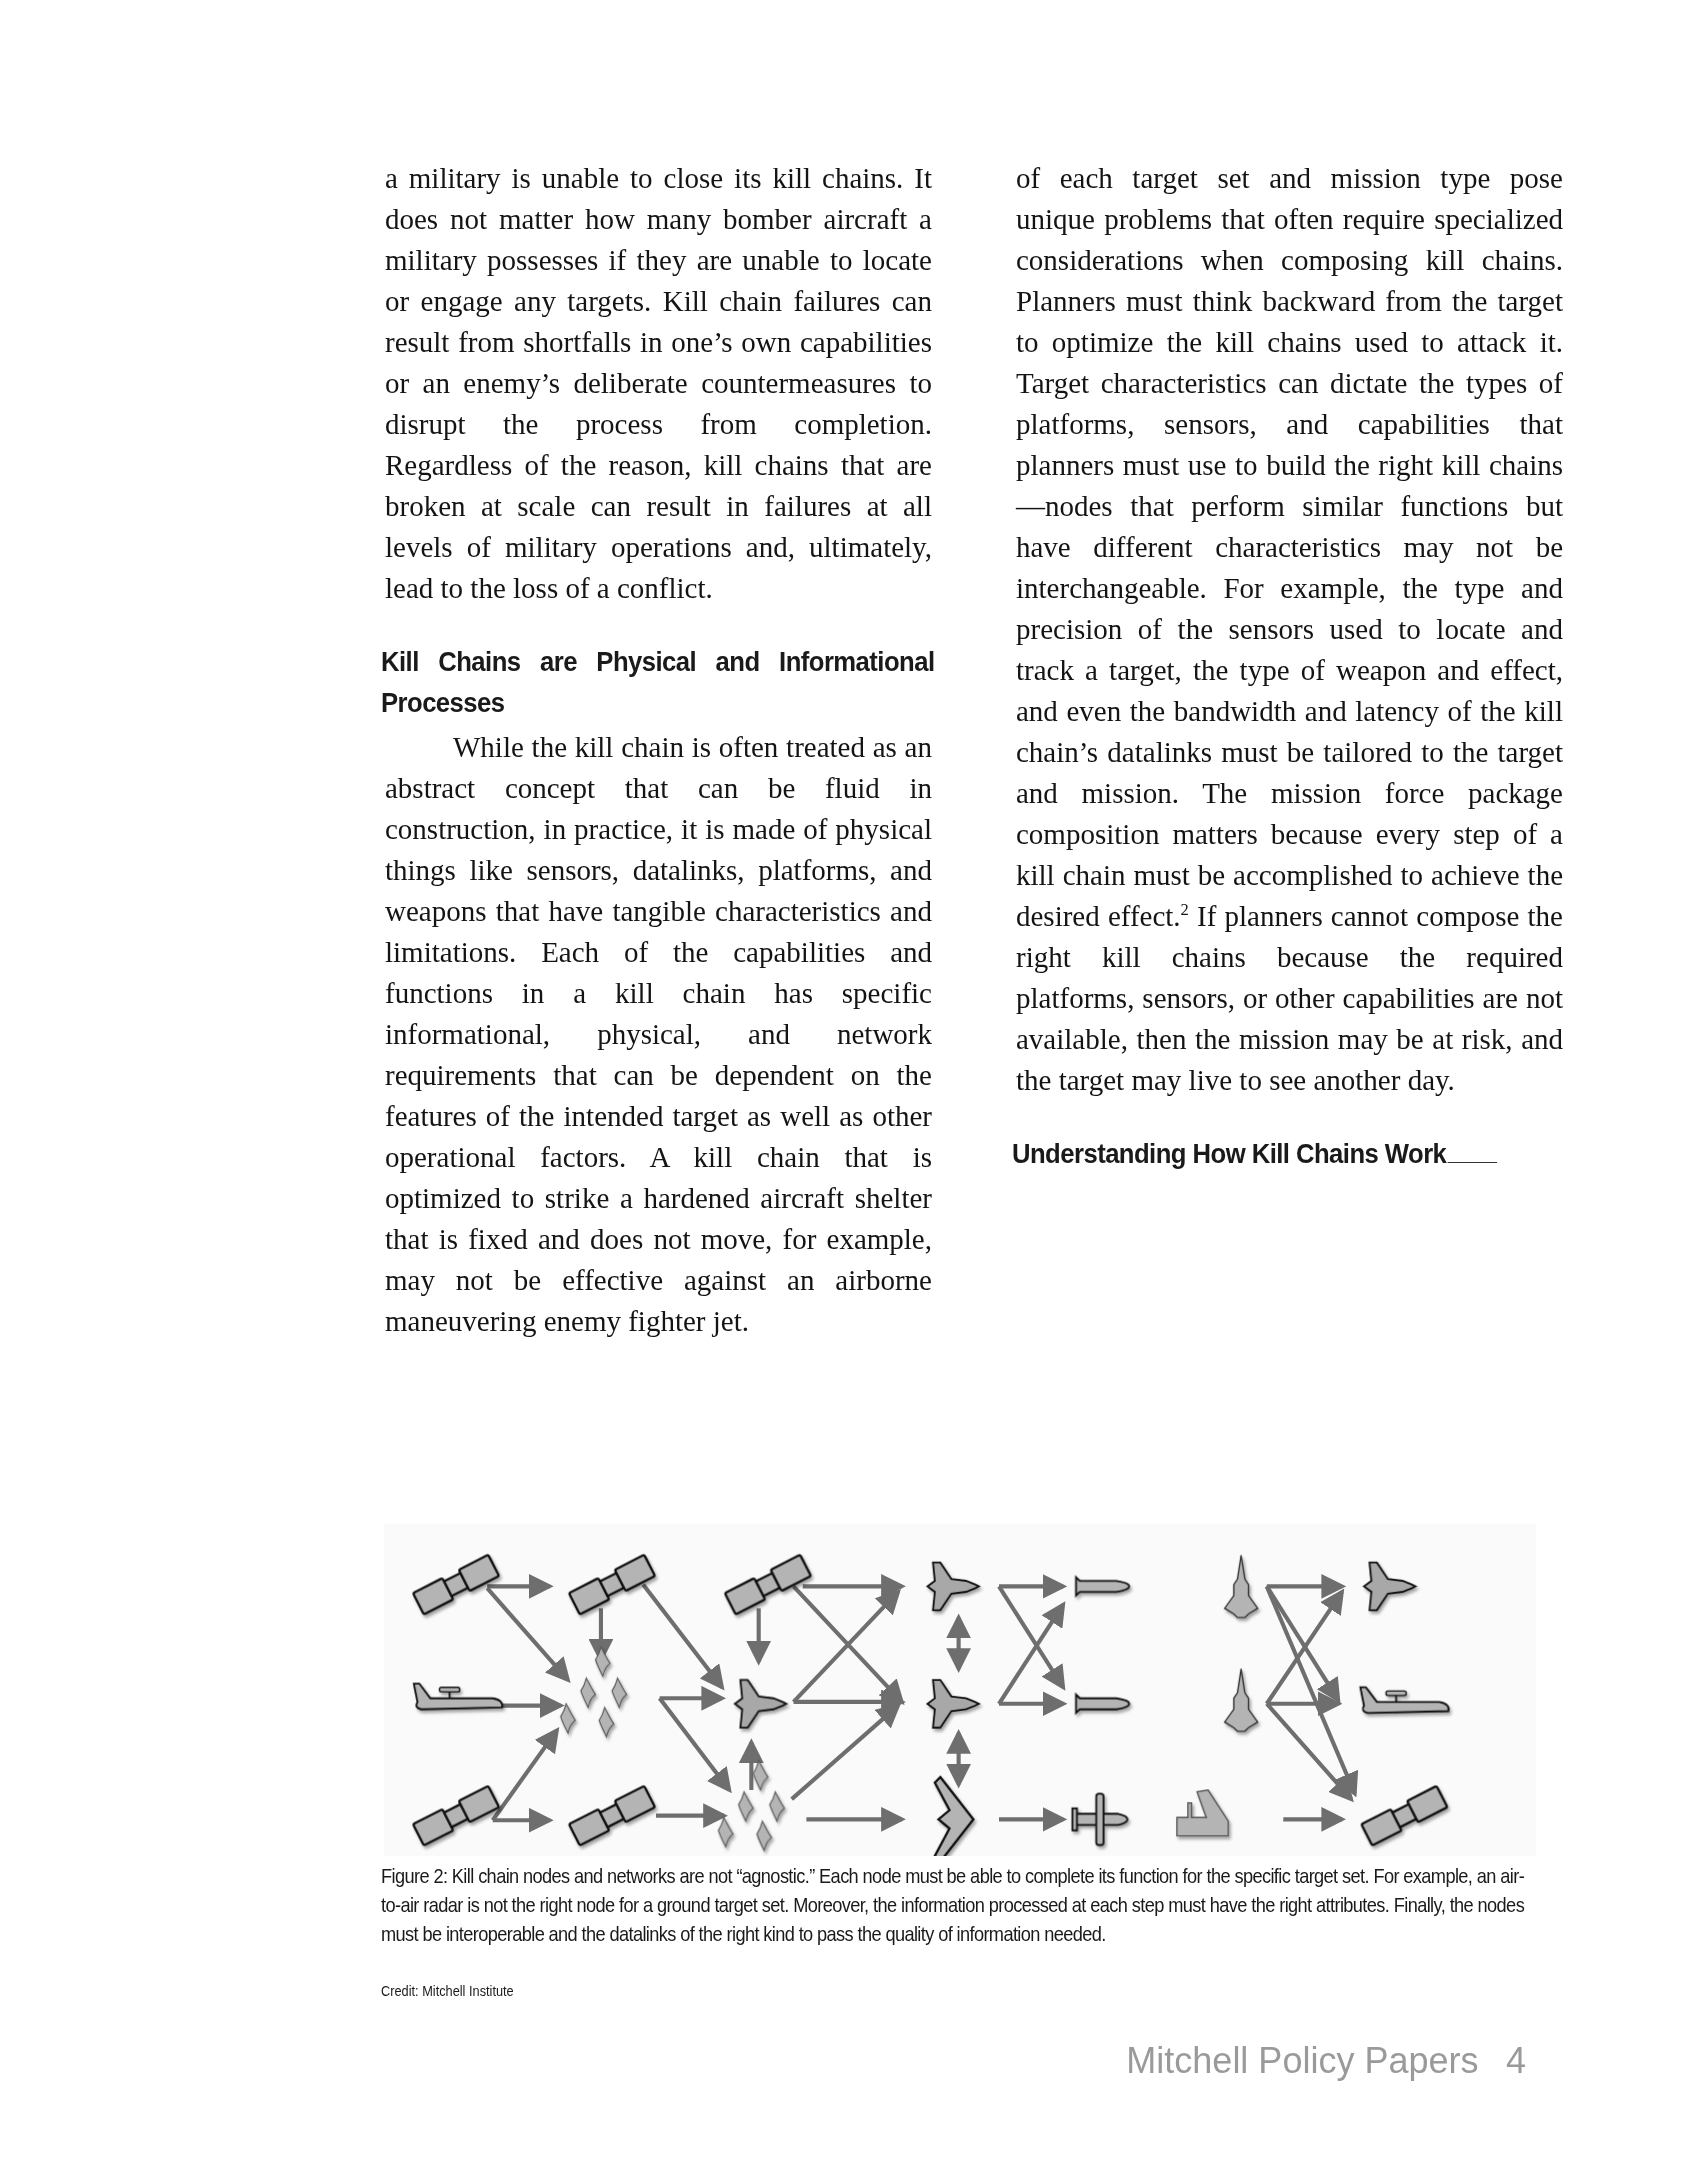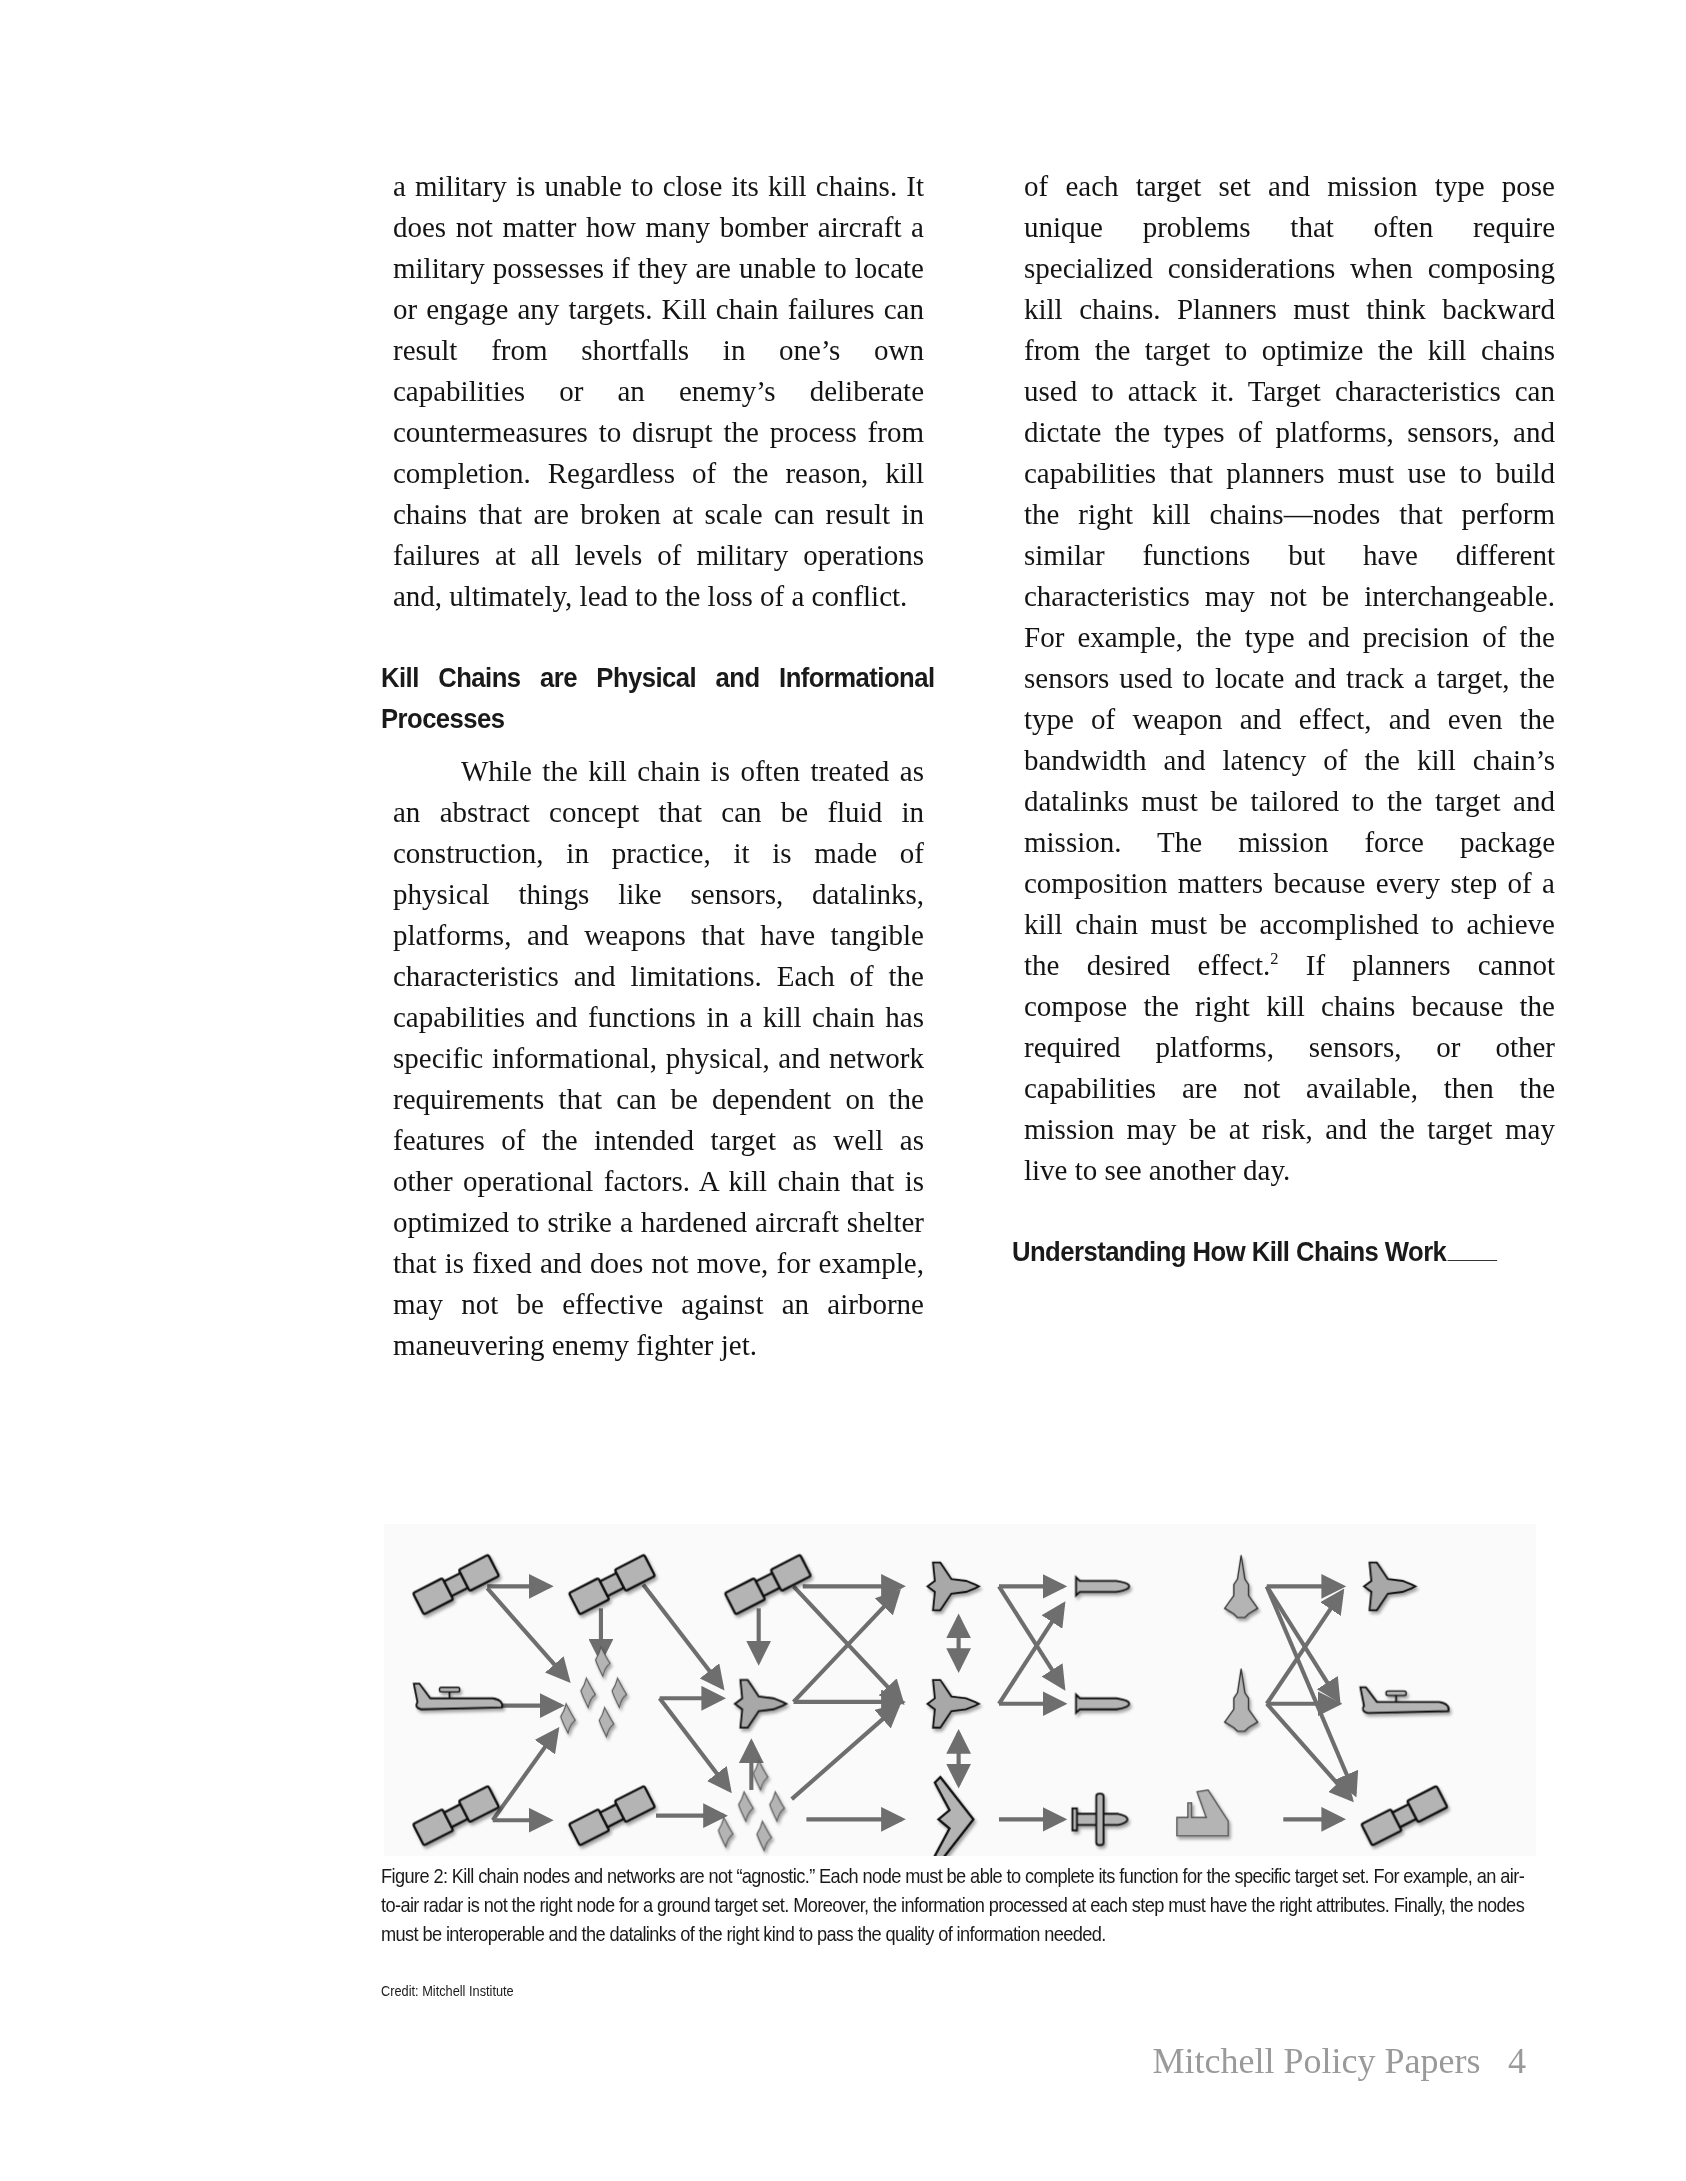--- a/index.html
+++ b/index.html
@@ -1,30 +1,30 @@
 <!DOCTYPE html>
 <html style="font-size:14.7px"><head>
 <meta charset="utf-8">
 <style>
   html, body { margin:0; padding:0; background:#ffffff; }
   body { width:1686px; height:2182px; position:relative; overflow:hidden; color:#141414; }
   .col { position:absolute; top:154px; width:555px; font-family:"Liberation Serif", "DejaVu Serif", serif; font-size:29px; line-height:41px; text-align:justify; }
   .col-left { left:381px; }
   .col-right { left:1012px; }
-  .col p { margin:12px; }
+  .col p { margin:4px; }
   .indent { text-indent:68px; }
   h2 { font-family:"Liberation Sans", "DejaVu Sans", sans-serif; font-weight:bold; font-size:28.5px; line-height:41px; margin:0; letter-spacing:-0.6px; transform:scaleX(0.9); transform-origin:left; width:615px; color:#1a1a1a; }
   .gap { height:27.5px; }
   .h-rule { display:inline-block; width:55px; border-bottom:1.8px solid #333; margin-left:1.8px; vertical-align:baseline; }
   sup { font-size:16.5px; line-height:0; vertical-align:super; }
   .figure { position:absolute; left:384px; top:1524px; width:1152px; height:332px; background:#fafafa; }
   .figure svg { width:100%; height:100%; display:block; }
   .caption { position:absolute; left:381px; top:1861px; width:1143px; font-family:"Liberation Sans", "DejaVu Sans", sans-serif; font-size:20.7px; line-height:29px; color:#1a1a1a; letter-spacing:-0.7px; text-align:justify; transform:scaleX(0.88); transform-origin:left; width:1299px; }
   .credit { position:absolute; left:381px; top:1983px; font-family:"Liberation Sans", "DejaVu Sans", sans-serif; font-size:14.2px; color:#1a1a1a; transform:scaleX(0.9); transform-origin:left; }
-  .footer { position:absolute; right:160px; top:2040px; font-family:Liberation Serif, serif; font-size:36px; color:#9a9a9a; }
+  .footer { position:absolute; right:160px; top:2040px; font-family:Liberation Sans, sans-serif; font-size:36px; color:#9a9a9a; }
   .footer .pnum { margin-left:27.5px; }
 </style>
 </head>
 <body>
 
 <div class="col col-left">
   <p>a military is unable to close its kill chains. It does not matter how many bomber aircraft a military possesses if they are unable to locate or engage any targets. Kill chain failures can result from shortfalls in one’s own capabilities or an enemy’s deliberate countermeasures to disrupt the process from completion. Regardless of the reason, kill chains that are broken at scale can result in failures at all levels of military operations and, ultimately, lead to the loss of a conflict.</p>
   <div class="gap"></div>
   <h2>Kill Chains are Physical and Informational Processes</h2>
   <p class="indent">While the kill chain is often treated as an abstract concept that can be fluid in construction, in practice, it is made of physical things like sensors, datalinks, platforms, and weapons that have tangible characteristics and limitations. Each of the capabilities and functions in a kill chain has specific informational, physical, and network requirements that can be dependent on the features of the intended target as well as other operational factors. A kill chain that is optimized to strike a hardened aircraft shelter that is fixed and does not move, for example, may not be effective against an airborne maneuvering enemy fighter jet.</p>

